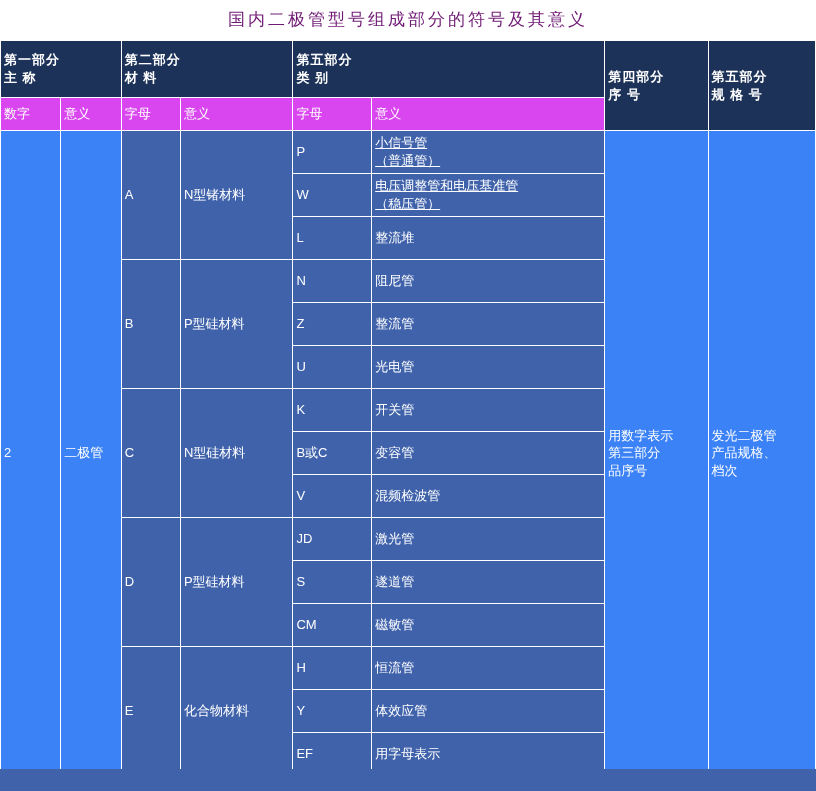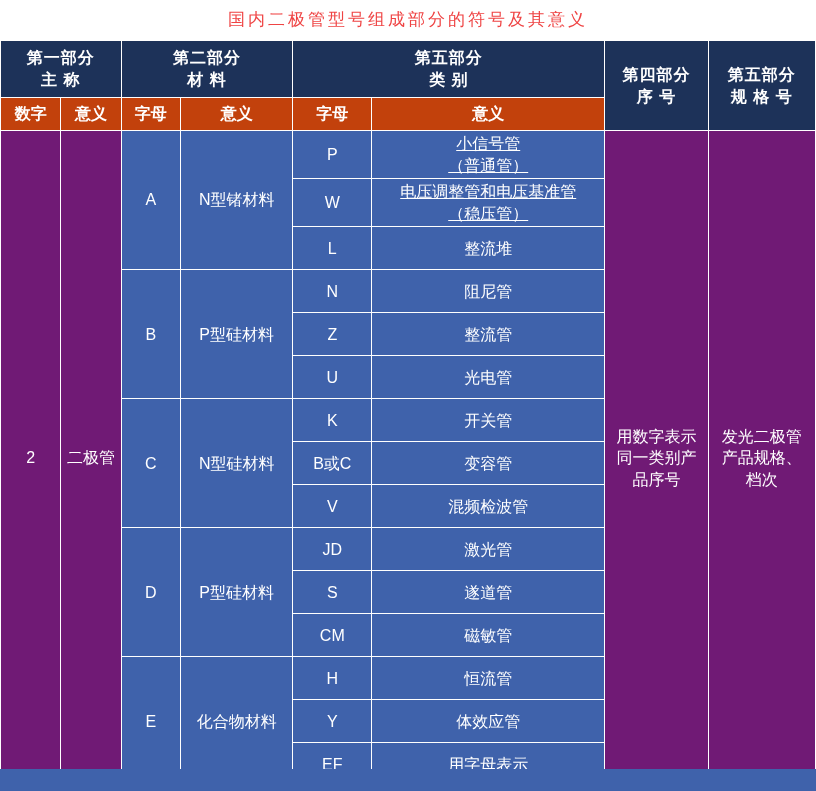--- a/index.html
+++ b/index.html
@@ -15,58 +15,57 @@
   }
   .page {
     position: relative;
     width: 816px;
     height: 791px;
     background: #ffffff;
   }
   .title {
     text-align: center;
     font-size: 17px;
-    color: #ef4444;
+    color: #701a75;
     letter-spacing: 3px;
     padding: 8px 0 9px 0;
     font-weight: normal;
   }
   table.main {
     border-collapse: collapse;
     width: 816px;
     table-layout: fixed;
   }
   table.main td {
     border: 1px solid #ffffff;
     color: #ffffff;
-    text-align: center;
     vertical-align: middle;
-    font-size: 16px;
+    font-size: 13px;
     padding: 2px 3px;
     line-height: 1.35;
   }
   .hdr1 {
     background: #1d3259;
     font-weight: bold;
     font-size: 13.5px;
     letter-spacing: 1px;
     height: 52px;
   }
   .hdr2 {
-    background: #c2410c;
-    font-weight: bold;
+    background: #d946ef;
+    font-weight: normal;
     font-size: 13.5px;
     height: 28px;
   }
   .cell {
     background: #3f62ab;
     height: 38px;
   }
   .tall {
-    background: #701a75;
+    background: #3b82f6;
   }
   .lbl {
     letter-spacing: 1px;
   }
   .bottombar {
     position: absolute;
     left: 0;
     bottom: 0;
     width: 816px;
     height: 22px;
@@ -134,21 +133,21 @@
       <td class="tall" rowspan="15">二极管</td>
       <td class="cell" rowspan="3">A</td>
       <td class="cell" rowspan="3">N型锗材料</td>
       <td class="cell">P</td>
       <td class="cell two-line">
         <div>小信号管</div>
         <div>（普通管）</div>
       </td>
       <td class="tall" rowspan="15">
         <div>用数字表示</div>
-        <div>同一类别产</div>
+        <div>第三部分</div>
         <div>品序号</div>
       </td>
       <td class="tall" rowspan="15">
         <div>发光二极管</div>
         <div>产品规格、</div>
         <div>档次</div>
       </td>
     </tr>
     <tr>
       <td class="cell">W</td>

